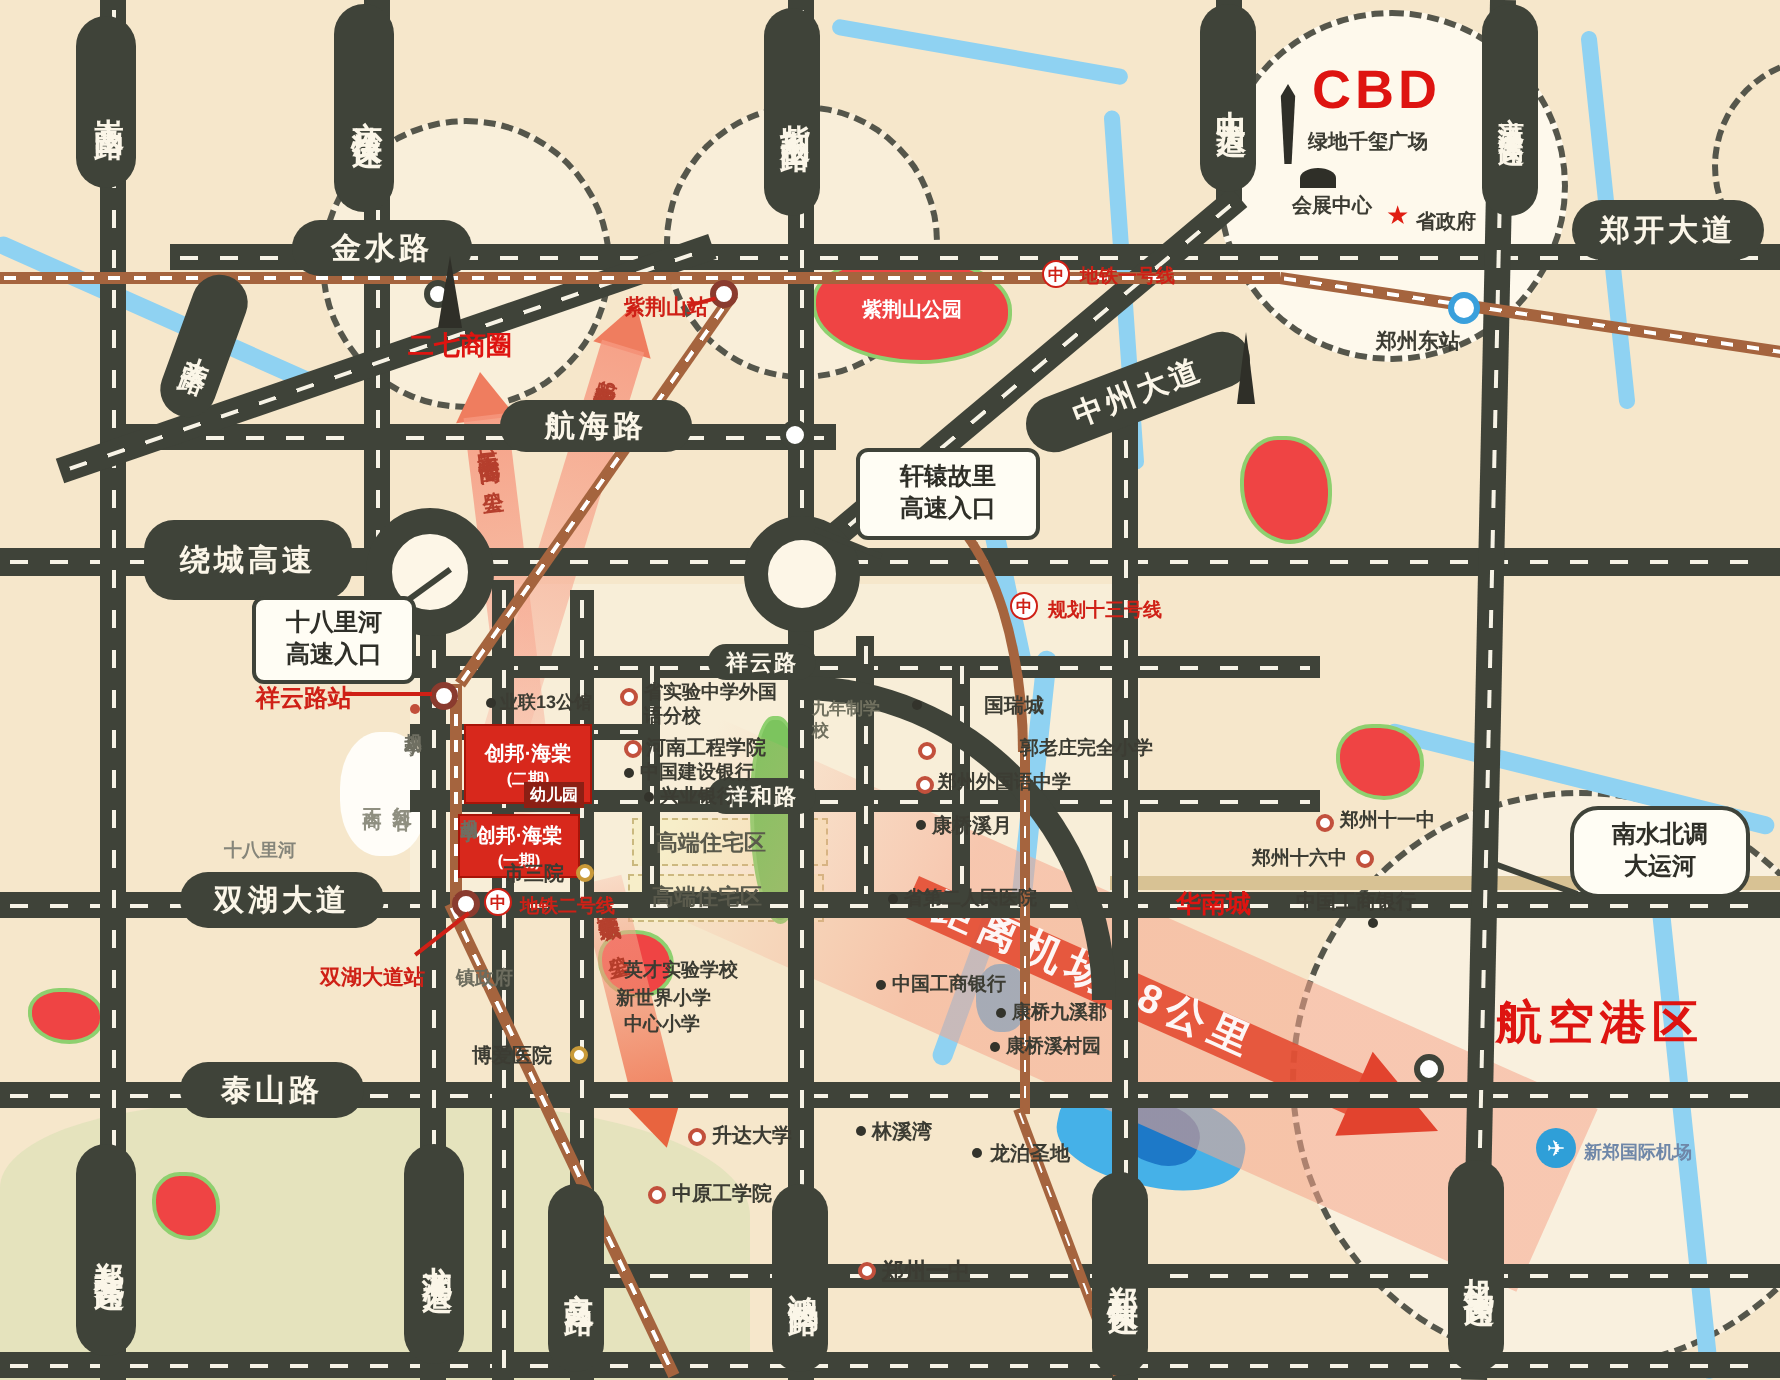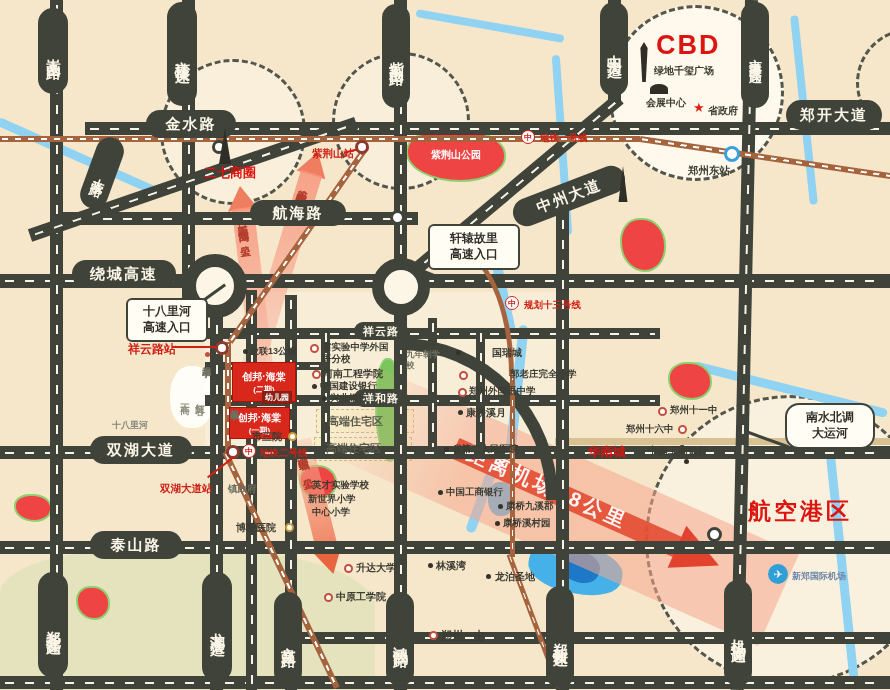--- a/index.html
+++ b/index.html
@@ -162,21 +162,21 @@
   <div class="pill v" style="left:38px;top:8px;width:30px;height:86px;">嵩山路</div>
   <div class="pill v" style="left:167px;top:2px;width:30px;height:104px;">京沙快速</div>
   <div class="pill" style="left:146px;top:110px;width:90px;height:28px;">金水路</div>
   <div class="pill v" style="left:88px;top:136px;width:28px;height:74px;transform:rotate(20deg);font-size:13px;">大学路</div>
   <div class="pill v" style="left:382px;top:4px;width:28px;height:104px;">紫荆山路</div>
   <div class="pill v" style="left:600px;top:2px;width:28px;height:94px;">中州大道</div>
   <div class="pill v" style="left:741px;top:2px;width:28px;height:106px;font-size:13px;">京港澳高速</div>
   <div class="pill" style="left:786px;top:100px;width:96px;height:30px;">郑开大道</div>
   <div class="pill" style="left:250px;top:200px;width:96px;height:26px;">航海路</div>
   <div class="pill" style="left:510px;top:182px;width:118px;height:28px;transform:rotate(-21deg);">中州大道</div>
-  <div class="pill" style="left:72px;top:260px;width:104px;height:28px;">绕城高速</div>
+  <div class="pill" style="left:72px;top:260px;width:104px;height:40px;">绕城高速</div>
   <div class="pill sm" style="left:354px;top:322px;width:54px;height:18px;">祥云路</div>
   <div class="pill sm" style="left:354px;top:389px;width:54px;height:18px;">祥和路</div>
   <div class="pill" style="left:90px;top:436px;width:102px;height:28px;">双湖大道</div>
   <div class="pill" style="left:90px;top:531px;width:92px;height:28px;">泰山路</div>
   <div class="pill v" style="left:38px;top:572px;width:30px;height:106px;">郑尧高速</div>
   <div class="pill v" style="left:202px;top:572px;width:30px;height:110px;">龙湖大道</div>
   <div class="pill v" style="left:274px;top:592px;width:28px;height:94px;">文昌路</div>
   <div class="pill v" style="left:386px;top:592px;width:28px;height:94px;">鸿鹄路</div>
   <div class="pill v" style="left:546px;top:586px;width:28px;height:102px;">郑新快速</div>
   <div class="pill v" style="left:724px;top:580px;width:28px;height:106px;">机场高速</div>

